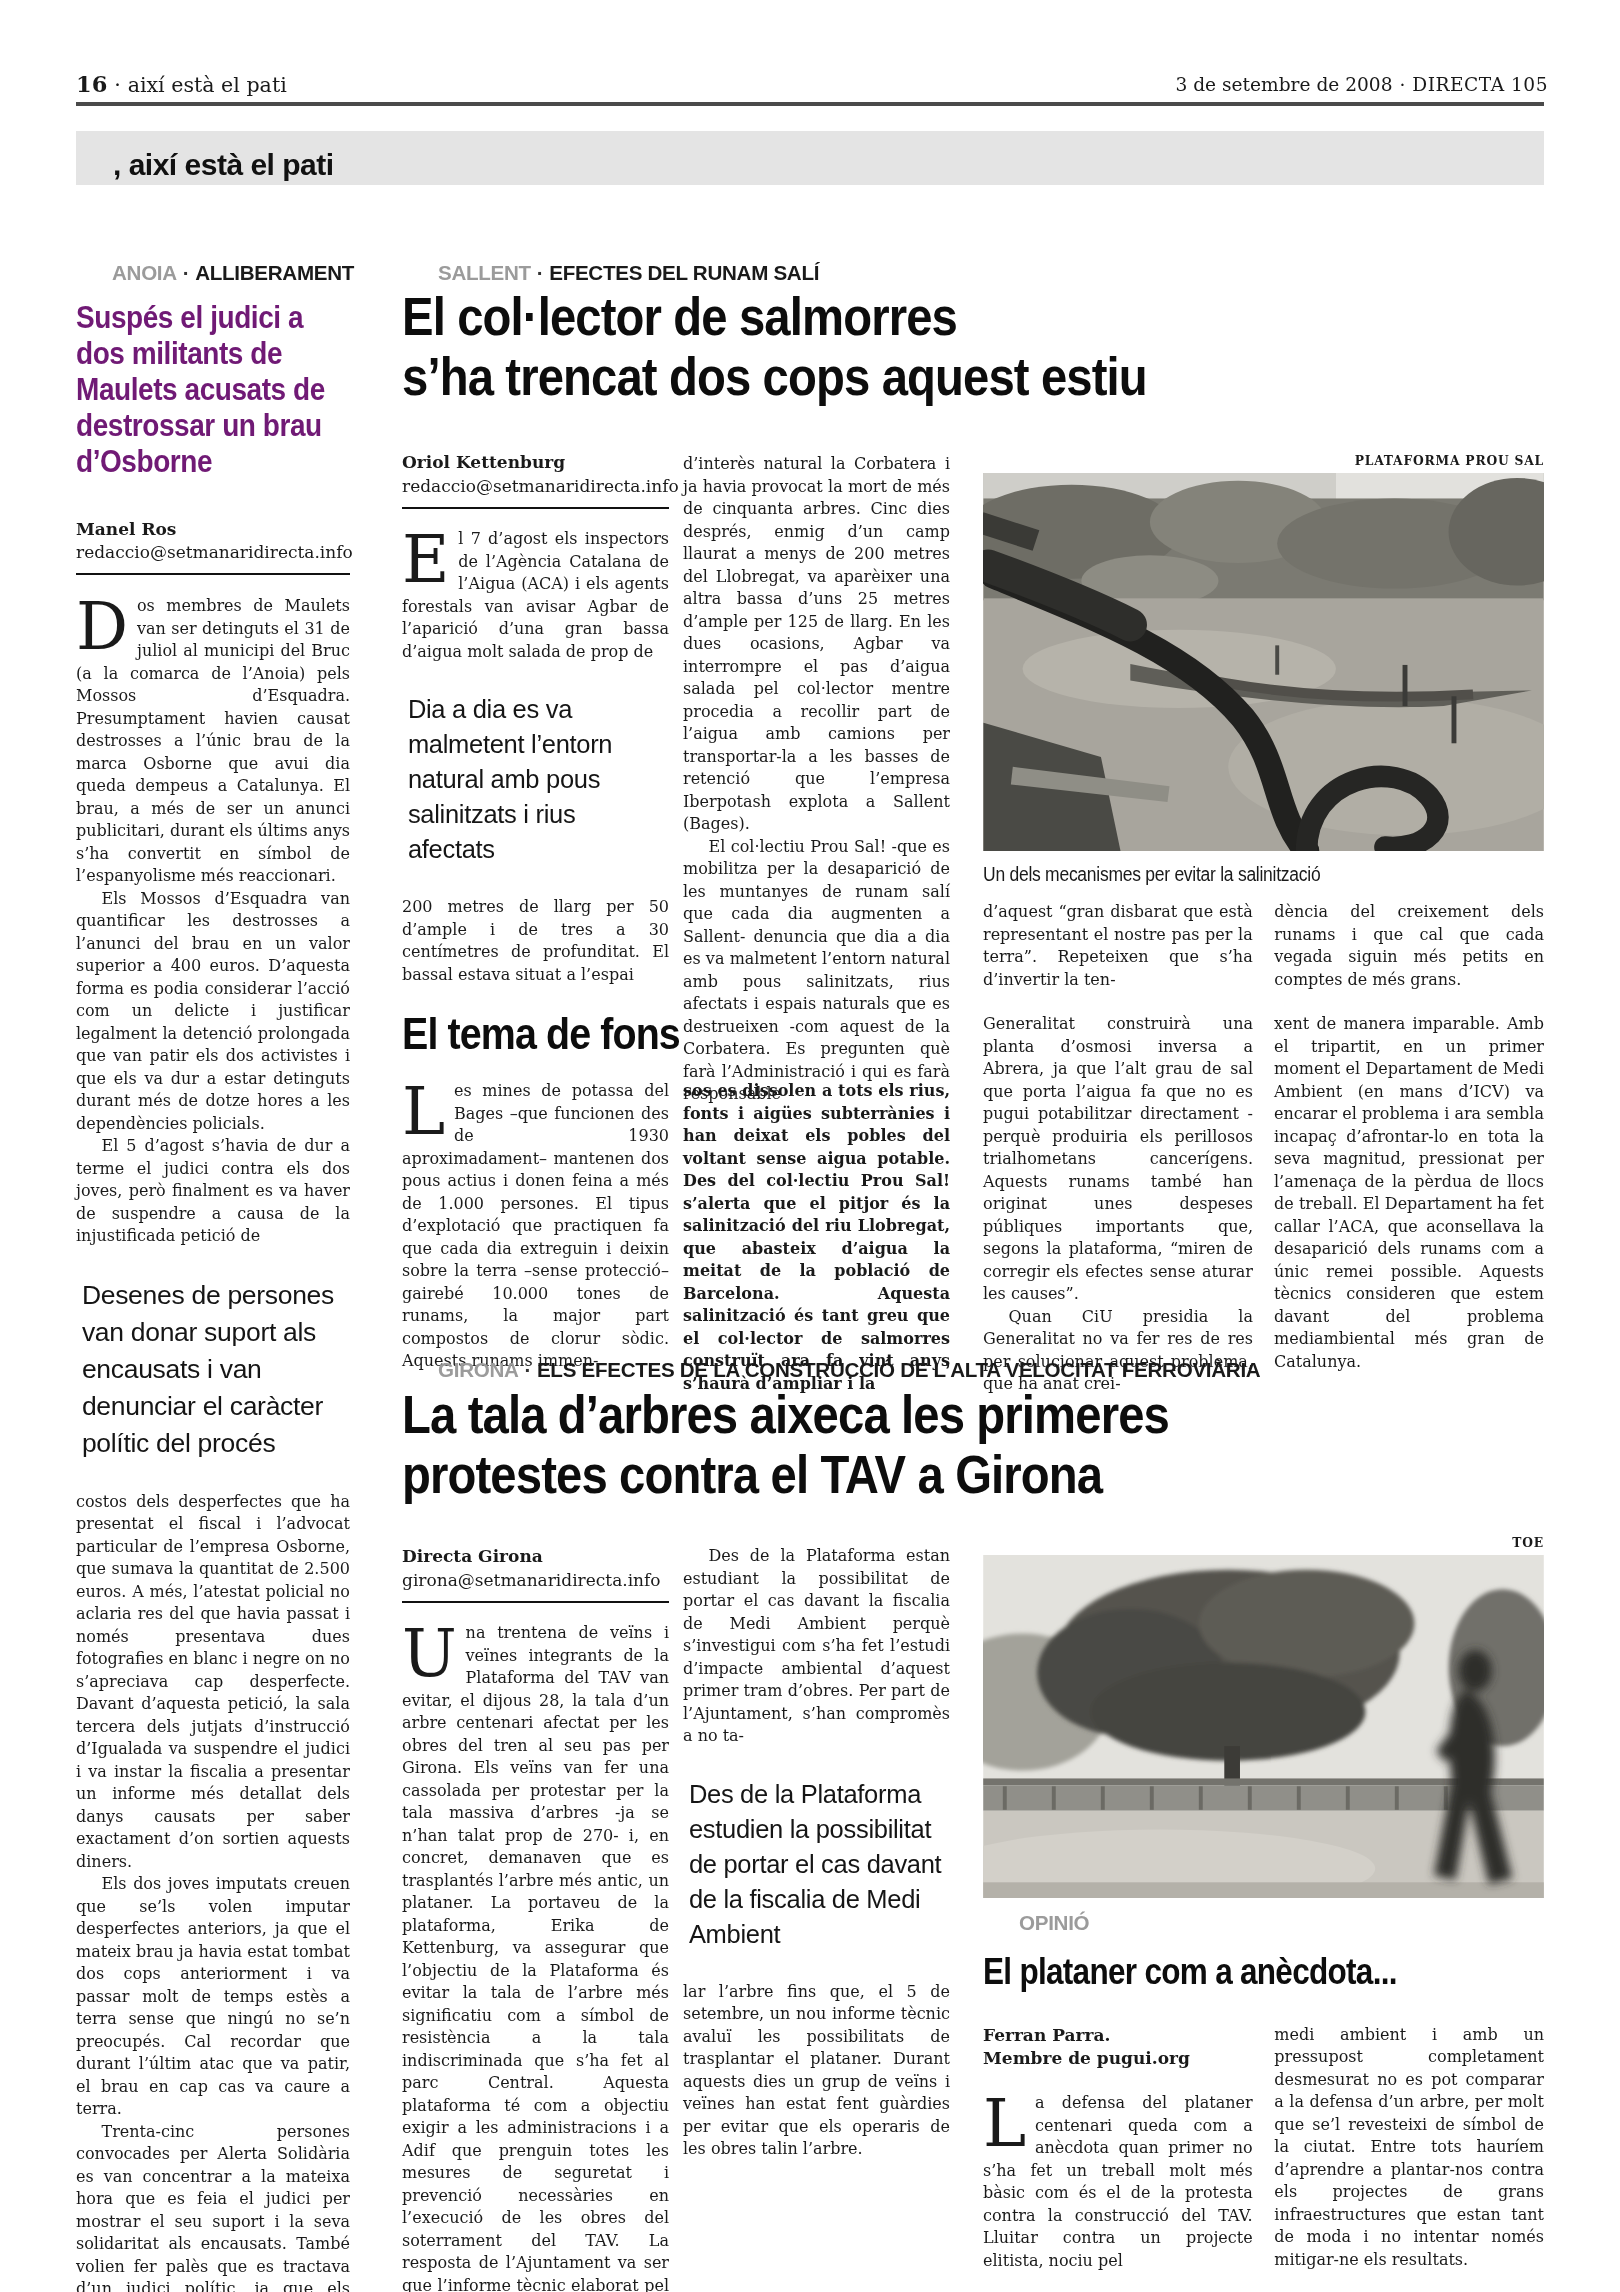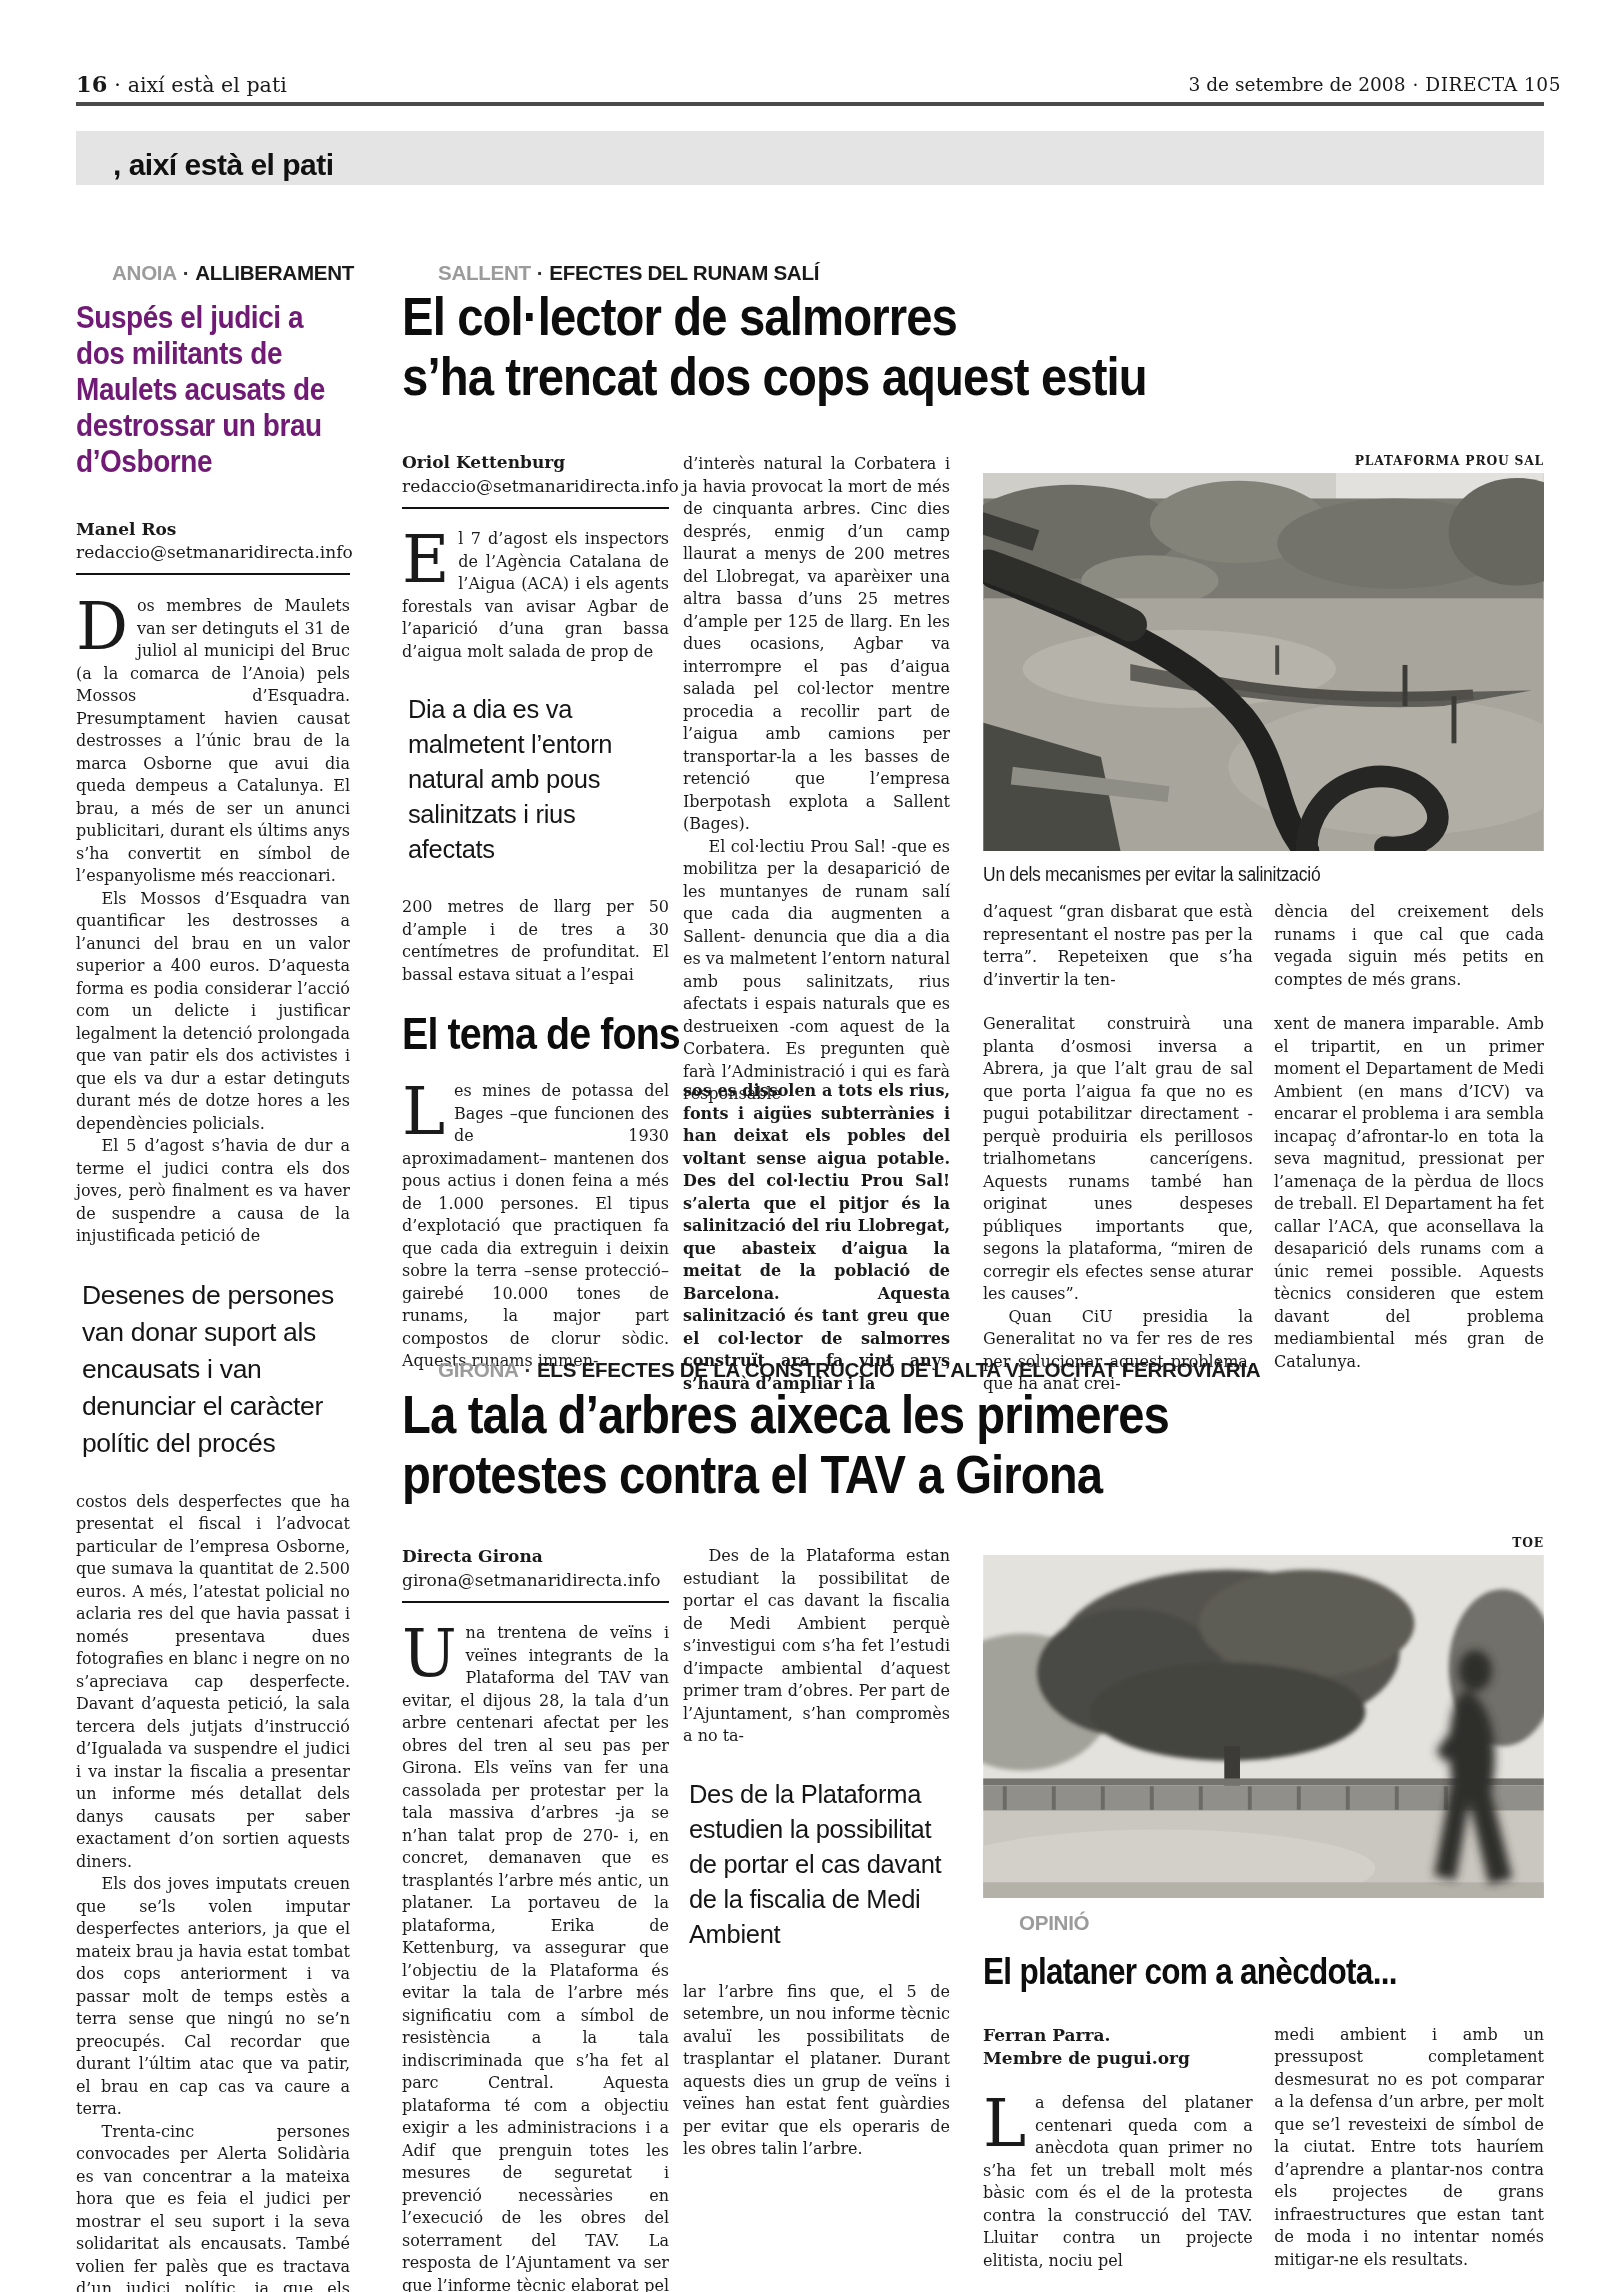--- a/index.html
+++ b/index.html
@@ -2,21 +2,21 @@
 <html><head>
 <meta charset="utf-8">
 <style>
   html,body{margin:0;padding:0;background:#fff;}
   #page{position:relative;width:1620px;height:2293px;background:#fff;overflow:hidden;
         font-family:"DejaVu Serif",serif;color:#1a1a1a;}
   
   .hdr-left{position:absolute;left:76px;top:71px;font-size:20.6px;white-space:nowrap;}
   .hdr-left .pgnum{font-weight:bold;font-size:22.5px;}
   .hdr-left .dot,.hdr-right .dot{padding:0 6.9px;}
-  .hdr-right{position:absolute;right:59px;top:74px;font-size:18.6px;white-space:nowrap;text-align:right;}
+  .hdr-right{position:absolute;right:72px;top:74px;font-size:18.6px;white-space:nowrap;text-align:right;}
   .hdr-right .issue{letter-spacing:0.5px;}
   .top-rule{position:absolute;left:76px;right:76px;top:102px;height:3.9px;background:#4a4a4a;}
   .banner{position:absolute;left:76px;right:76px;top:131px;height:54px;background:#e4e4e4;}
   .banner span{display:inline-block;margin:16.7px 0 0 37px;font-family:"Liberation Sans",sans-serif;
                font-weight:bold;font-size:30px;letter-spacing:-0.5px;color:#111;}
   
   .cond{display:block;width:114%;transform:scaleX(.875);transform-origin:0 0;}
   .kicker{font-family:"Liberation Sans",sans-serif;font-weight:bold;font-size:20.6px;white-space:nowrap;letter-spacing:-0.3px;}
   .kicker .loc{color:#9b9b9b;margin-left:36px;}
   .kicker .dot{color:#333;padding:0 5.9px;}

